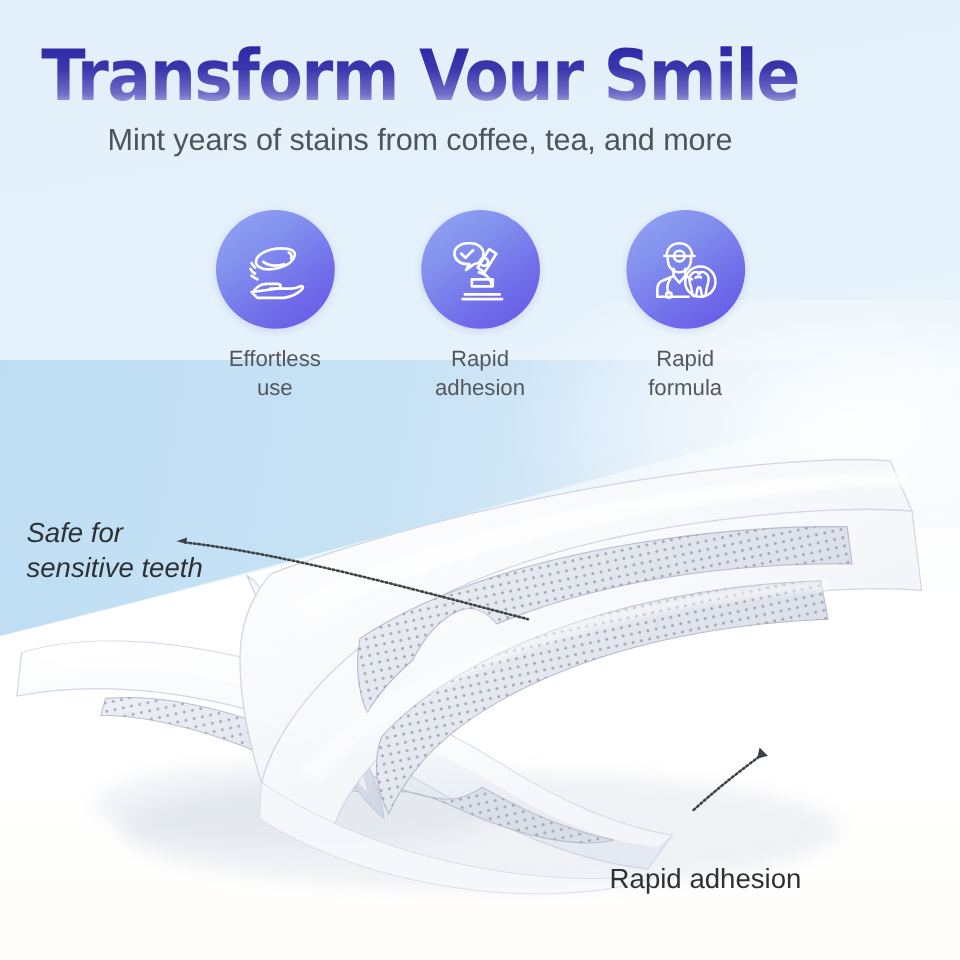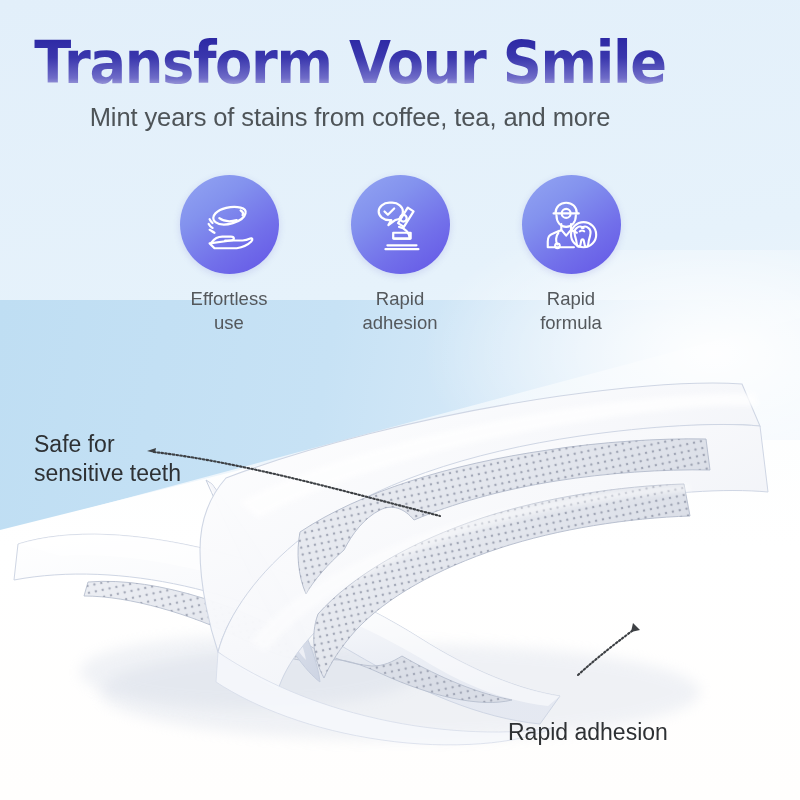--- a/index.html
+++ b/index.html
@@ -133,21 +133,21 @@
   .product svg { display: block; width: 800px; height: 400px; }
 
   
   .callout {
     position: absolute;
     font-size: 23px;
     line-height: 1.28;
     color: #2e3134;
     white-space: pre-line;
   }
-  .callout-safe  { left: 34px;  top: 430px; }
+  .callout-safe  { left: 22px;  top: 430px; font-style: italic; }
   .callout-adhes { left: 508px; top: 718px; }
 
   .leaders { position: absolute; inset: 0; pointer-events: none; }
   .leaders svg { display: block; width: 800px; height: 800px; }
 </style>
 </head>
 <body>
 
 <div id="page">
 

